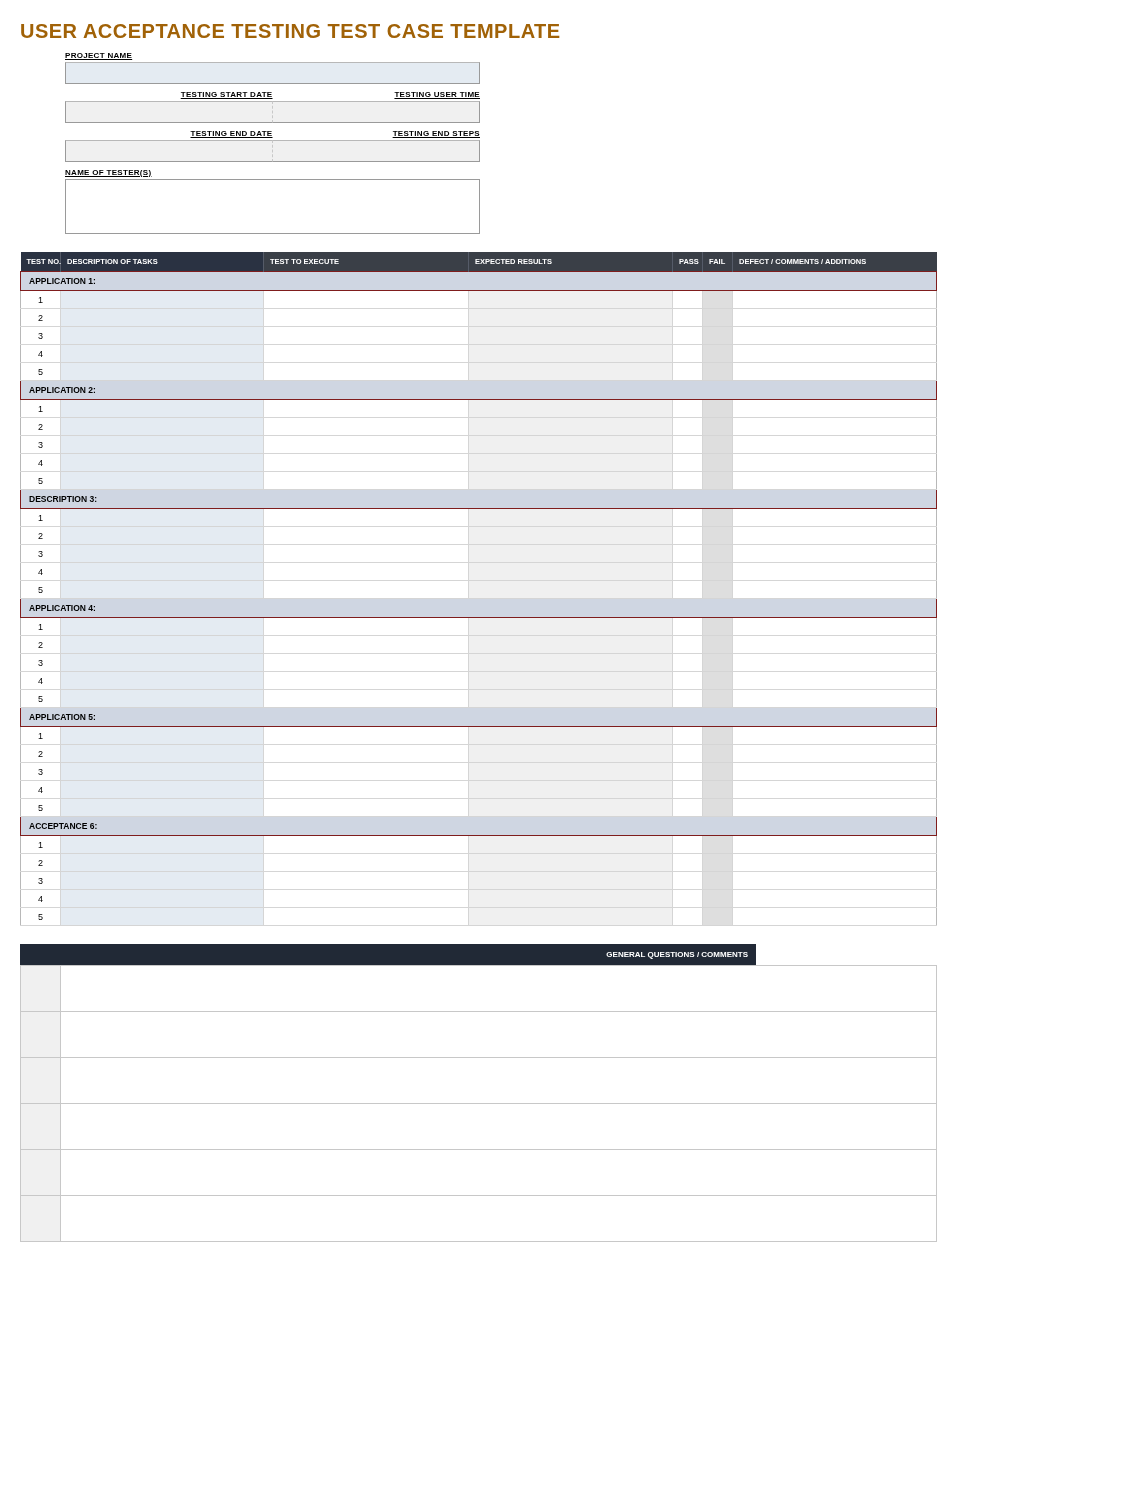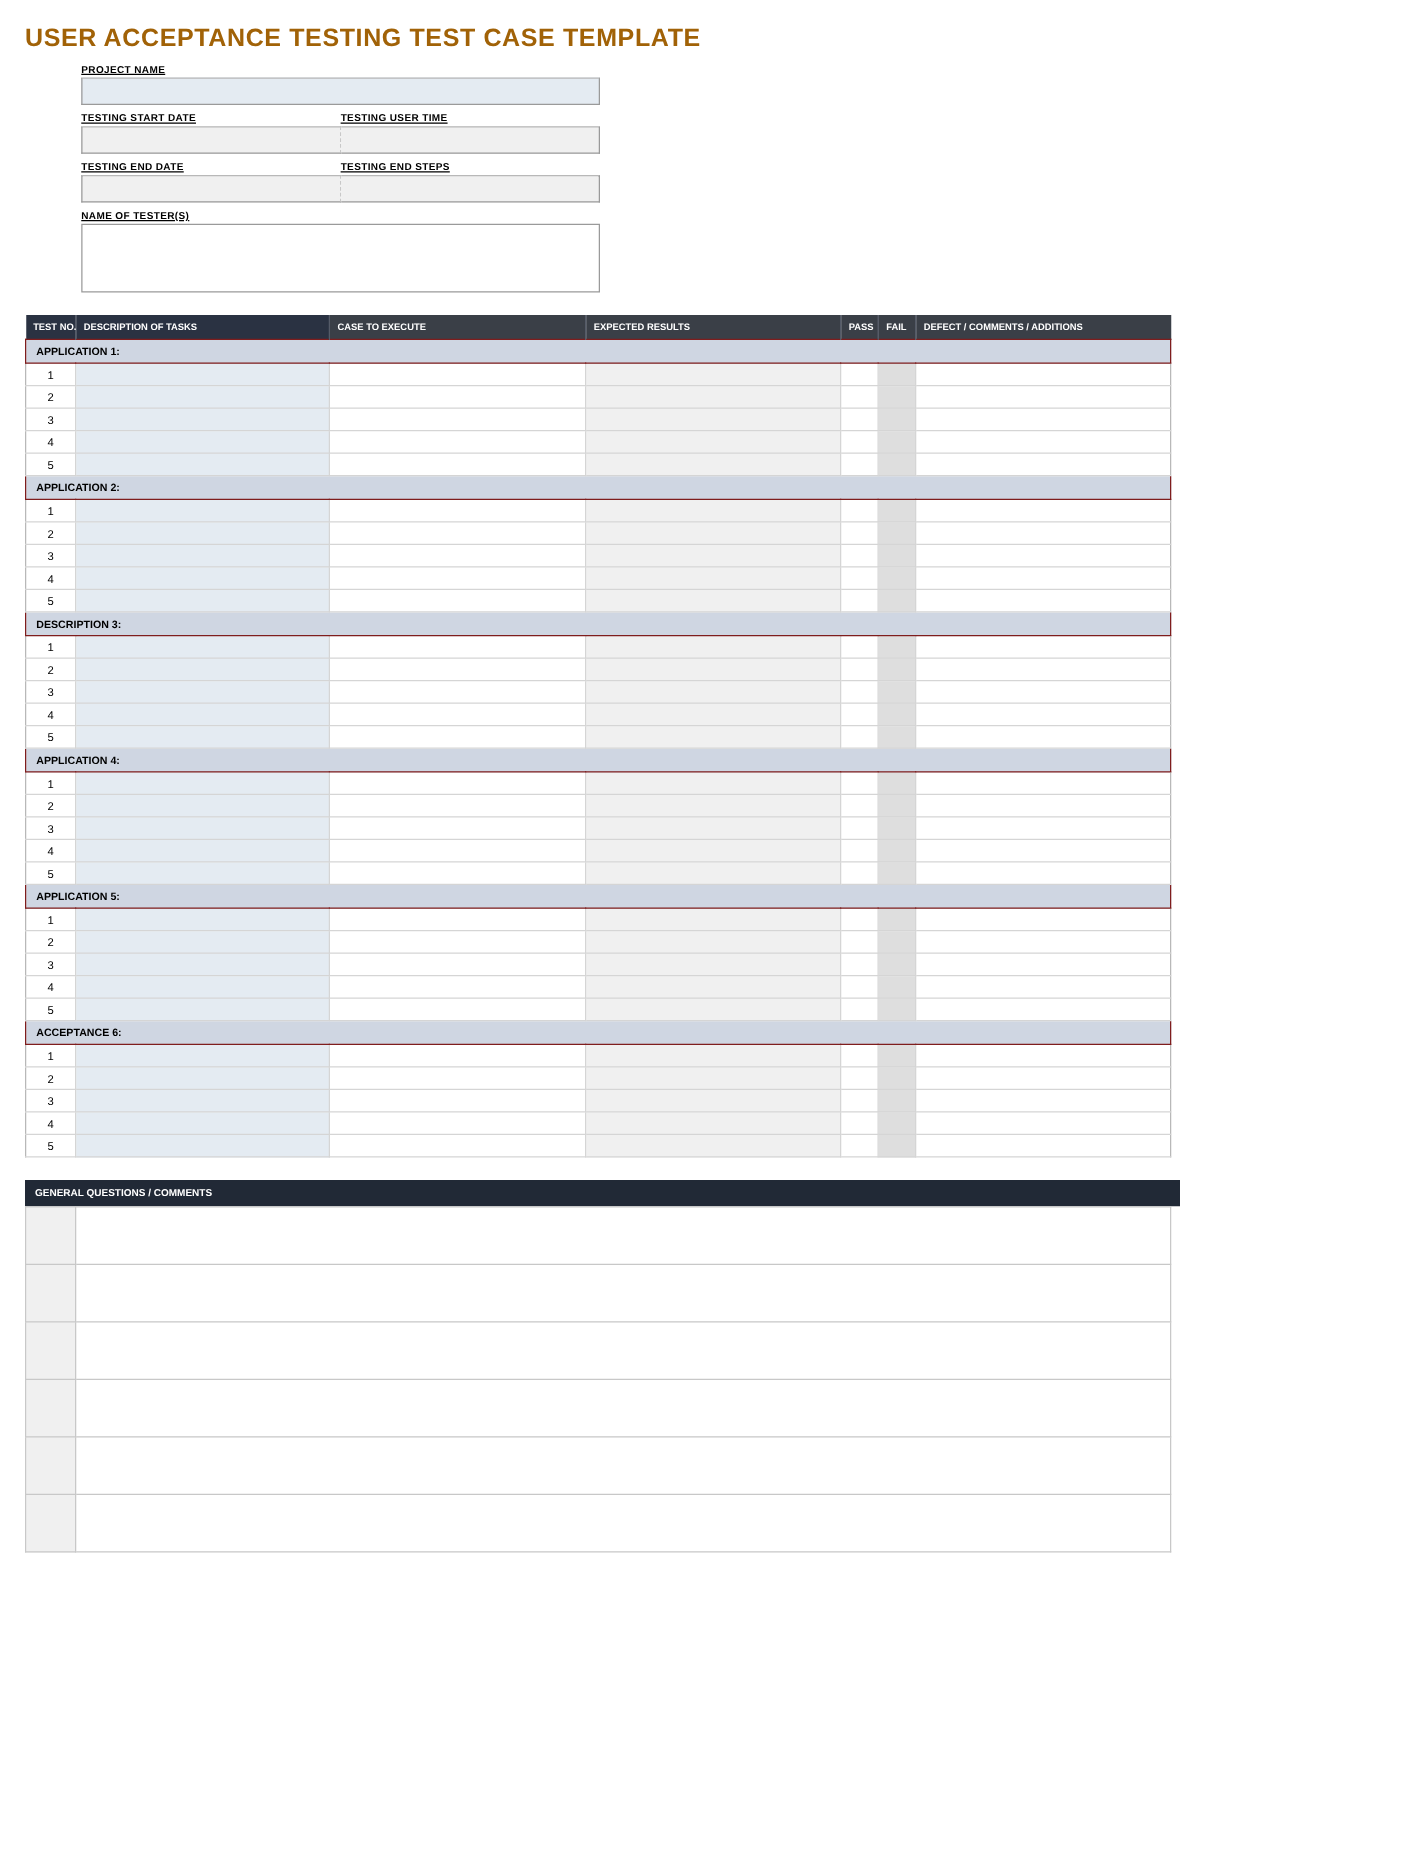--- a/index.html
+++ b/index.html
@@ -31,21 +31,21 @@
     margin-bottom: 2px;
   }
   .meta-input {
     height: 22px;
     border: 1px solid #9a9a9a;
     border-top-color: #b8b8b8;
     width: 100%;
   }
   .meta-input.blue { background: #e4ebf2; }
   .meta-input.grey { background: #f0f0f0; }
-  .meta-row { display: flex; gap: 0; }
+  .meta-row { display: flex; gap: 0; text-align: right; }
   .meta-col { flex: 1; }
   .meta-col + .meta-col { margin-left: 0; }
   .meta-col .meta-input { width: 100%; }
   .meta-row .meta-col:first-child .meta-input { border-right: 1px dashed #c8c8c8; }
   .meta-row .meta-col:last-child .meta-input { border-left: none; }
   .tester-box {
     height: 55px;
     border: 1px solid #9a9a9a;
     background: #fff;
     width: 100%;
@@ -104,22 +104,23 @@
   tr.data-row td.pass { background: #ffffff; }
   tr.data-row td.fail { background: #dedede; }
   tr.data-row td.def { background: #ffffff; border-right: 1px solid #b8b8b8; }
 
   .gq-header {
     background: #212936;
     color: #fff;
     font-size: 8px;
     font-weight: bold;
     padding: 6px 8px;
-    width: 924px;
+    width: 736px;
     margin-top: 18px;
+    text-align: right;
   }
   table.gq {
     border-collapse: collapse;
     width: 916px;
     table-layout: fixed;
   }
   table.gq col.c-a { width: 40px; }
   table.gq col.c-b { width: 876px; }
   table.gq td {
     border: 1px solid #c8c8c8;
@@ -182,21 +183,21 @@
       <col class="c-steps">
       <col class="c-exp">
       <col class="c-pass">
       <col class="c-fail">
       <col class="c-def">
   </colgroup>
   <thead>
     <tr>
       <th>TEST NO.</th>
       <th>DESCRIPTION OF TASKS</th>
-      <th class="mid">CASE TO EXECUTE</th>
+      <th class="mid">TEST TO EXECUTE</th>
       <th class="mid">EXPECTED RESULTS</th>
       <th class="mid">PASS</th>
       <th class="mid">FAIL</th>
       <th class="last mid">DEFECT / COMMENTS / ADDITIONS</th>
     </tr>
   </thead>
   <tbody id="main-body">
       <tr class="app-row">
         <td colspan="7">APPLICATION 1:</td>
       </tr>

